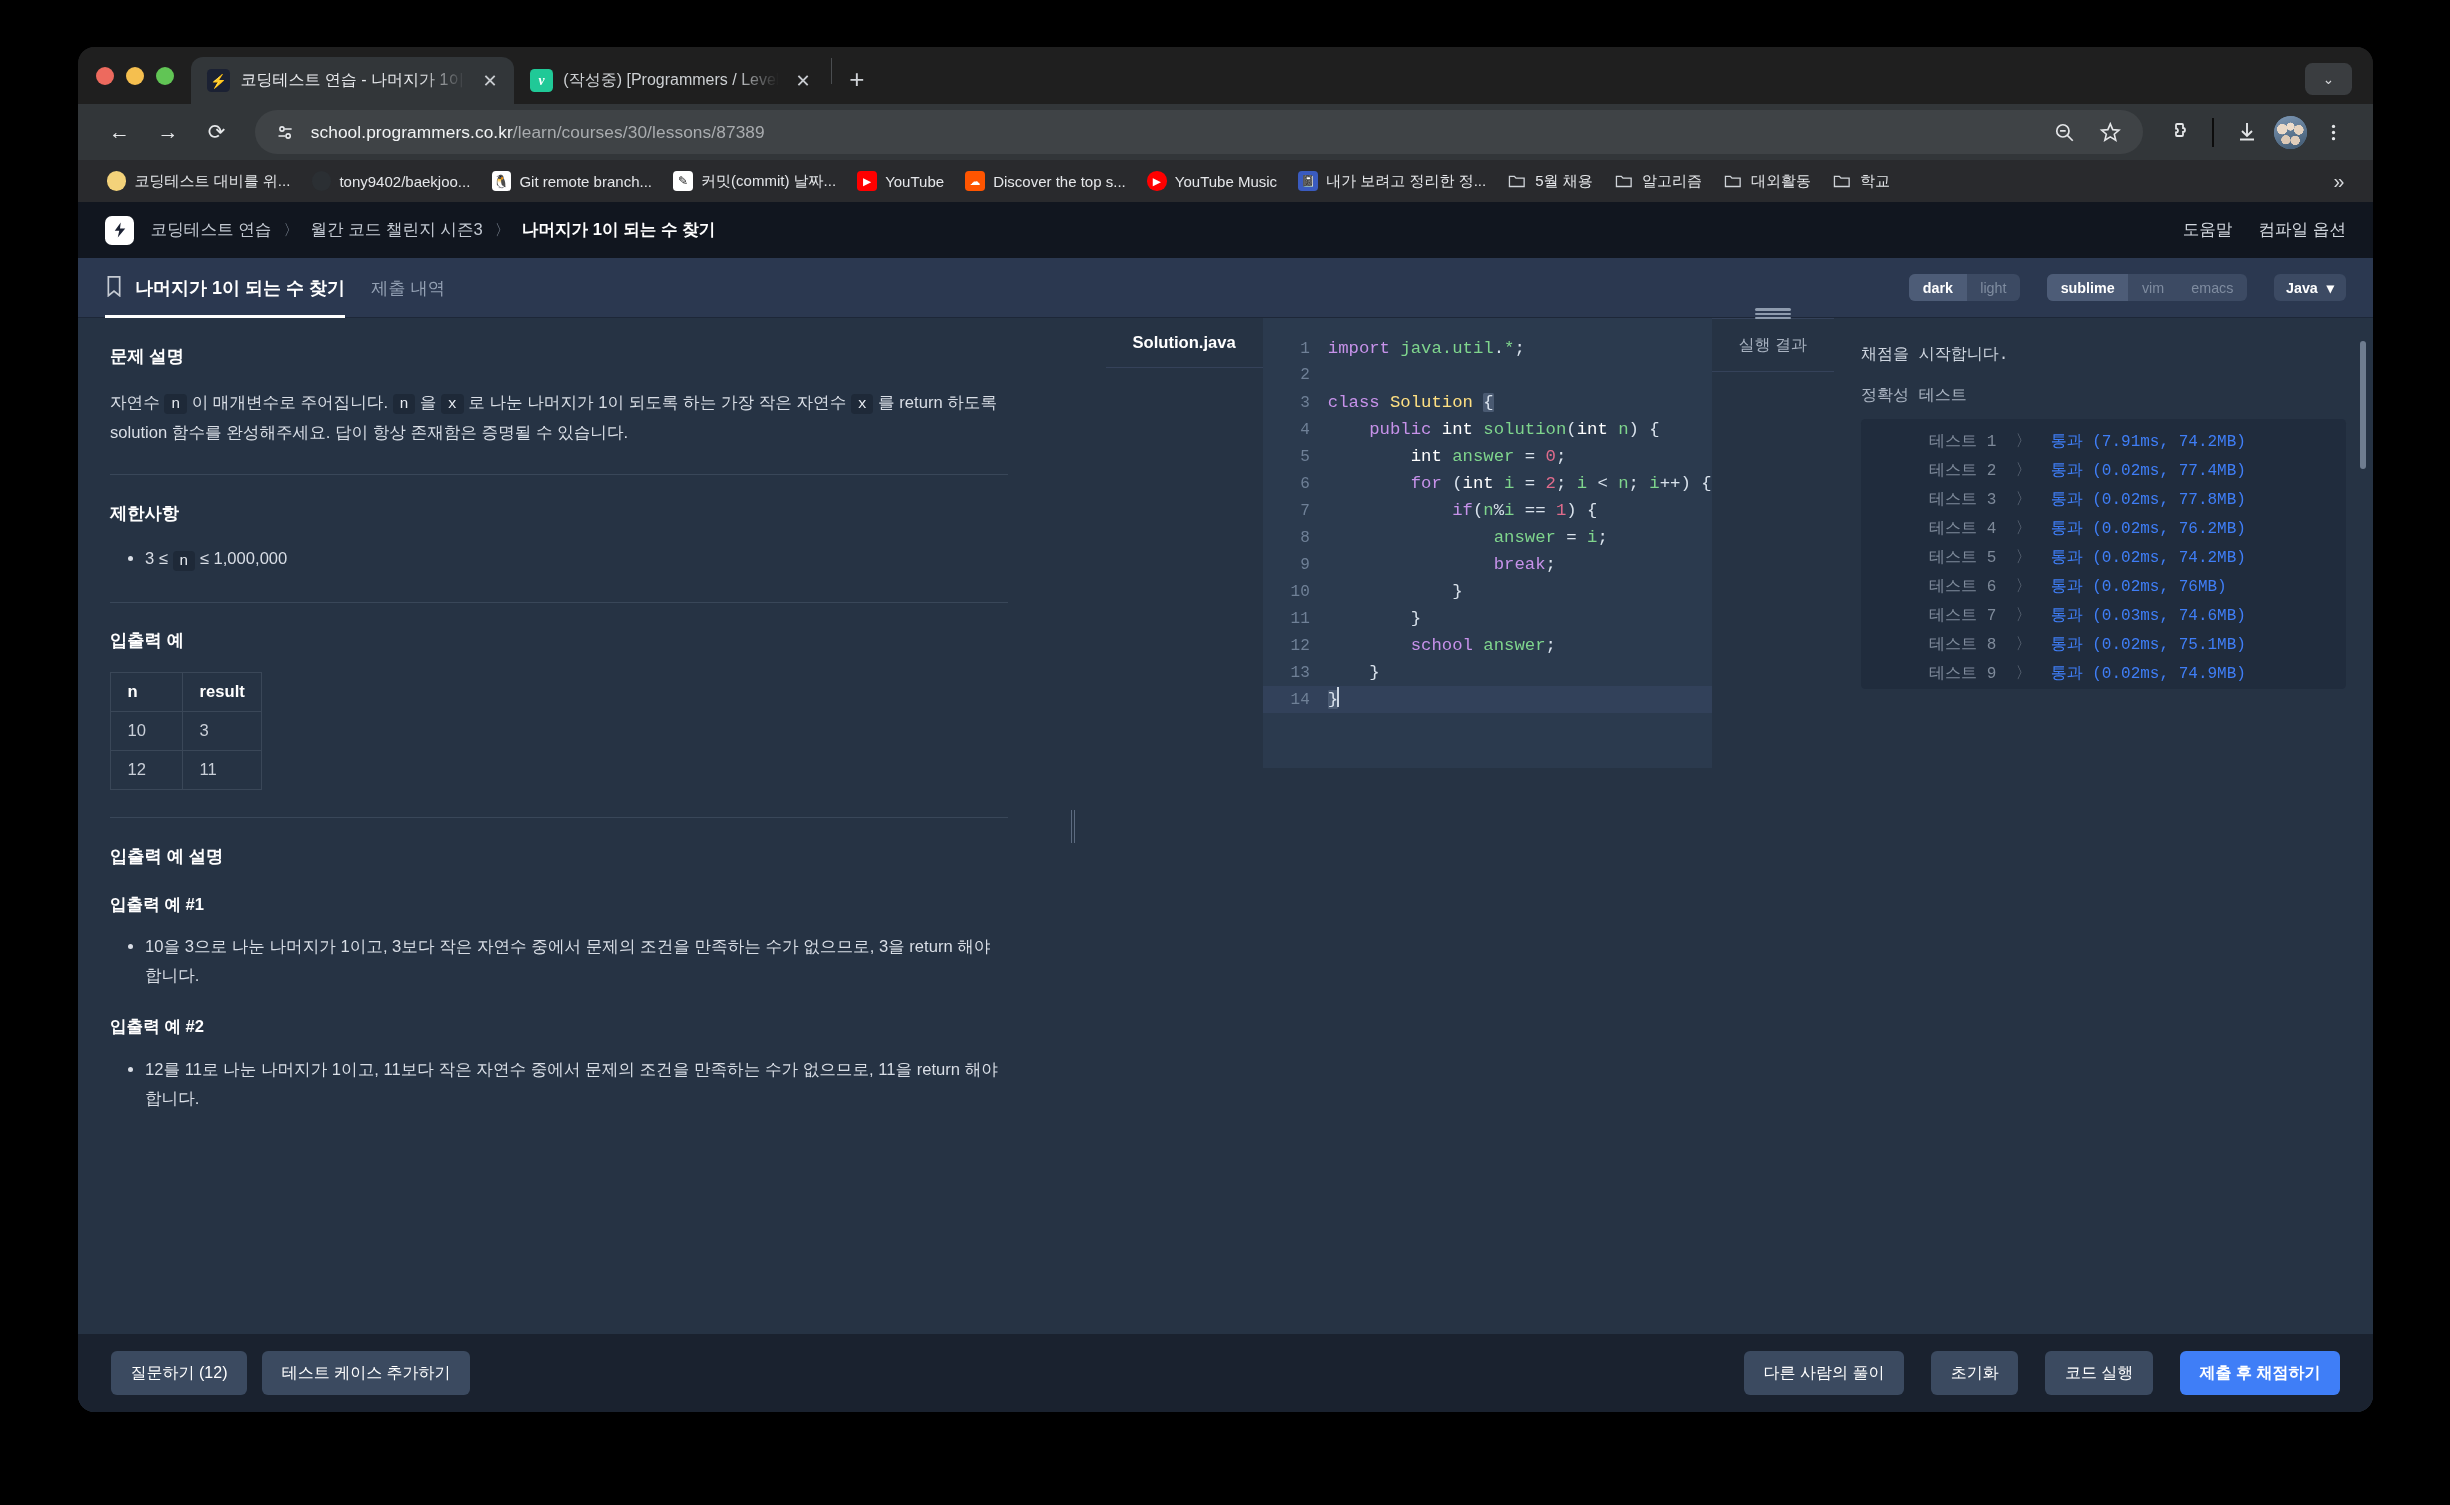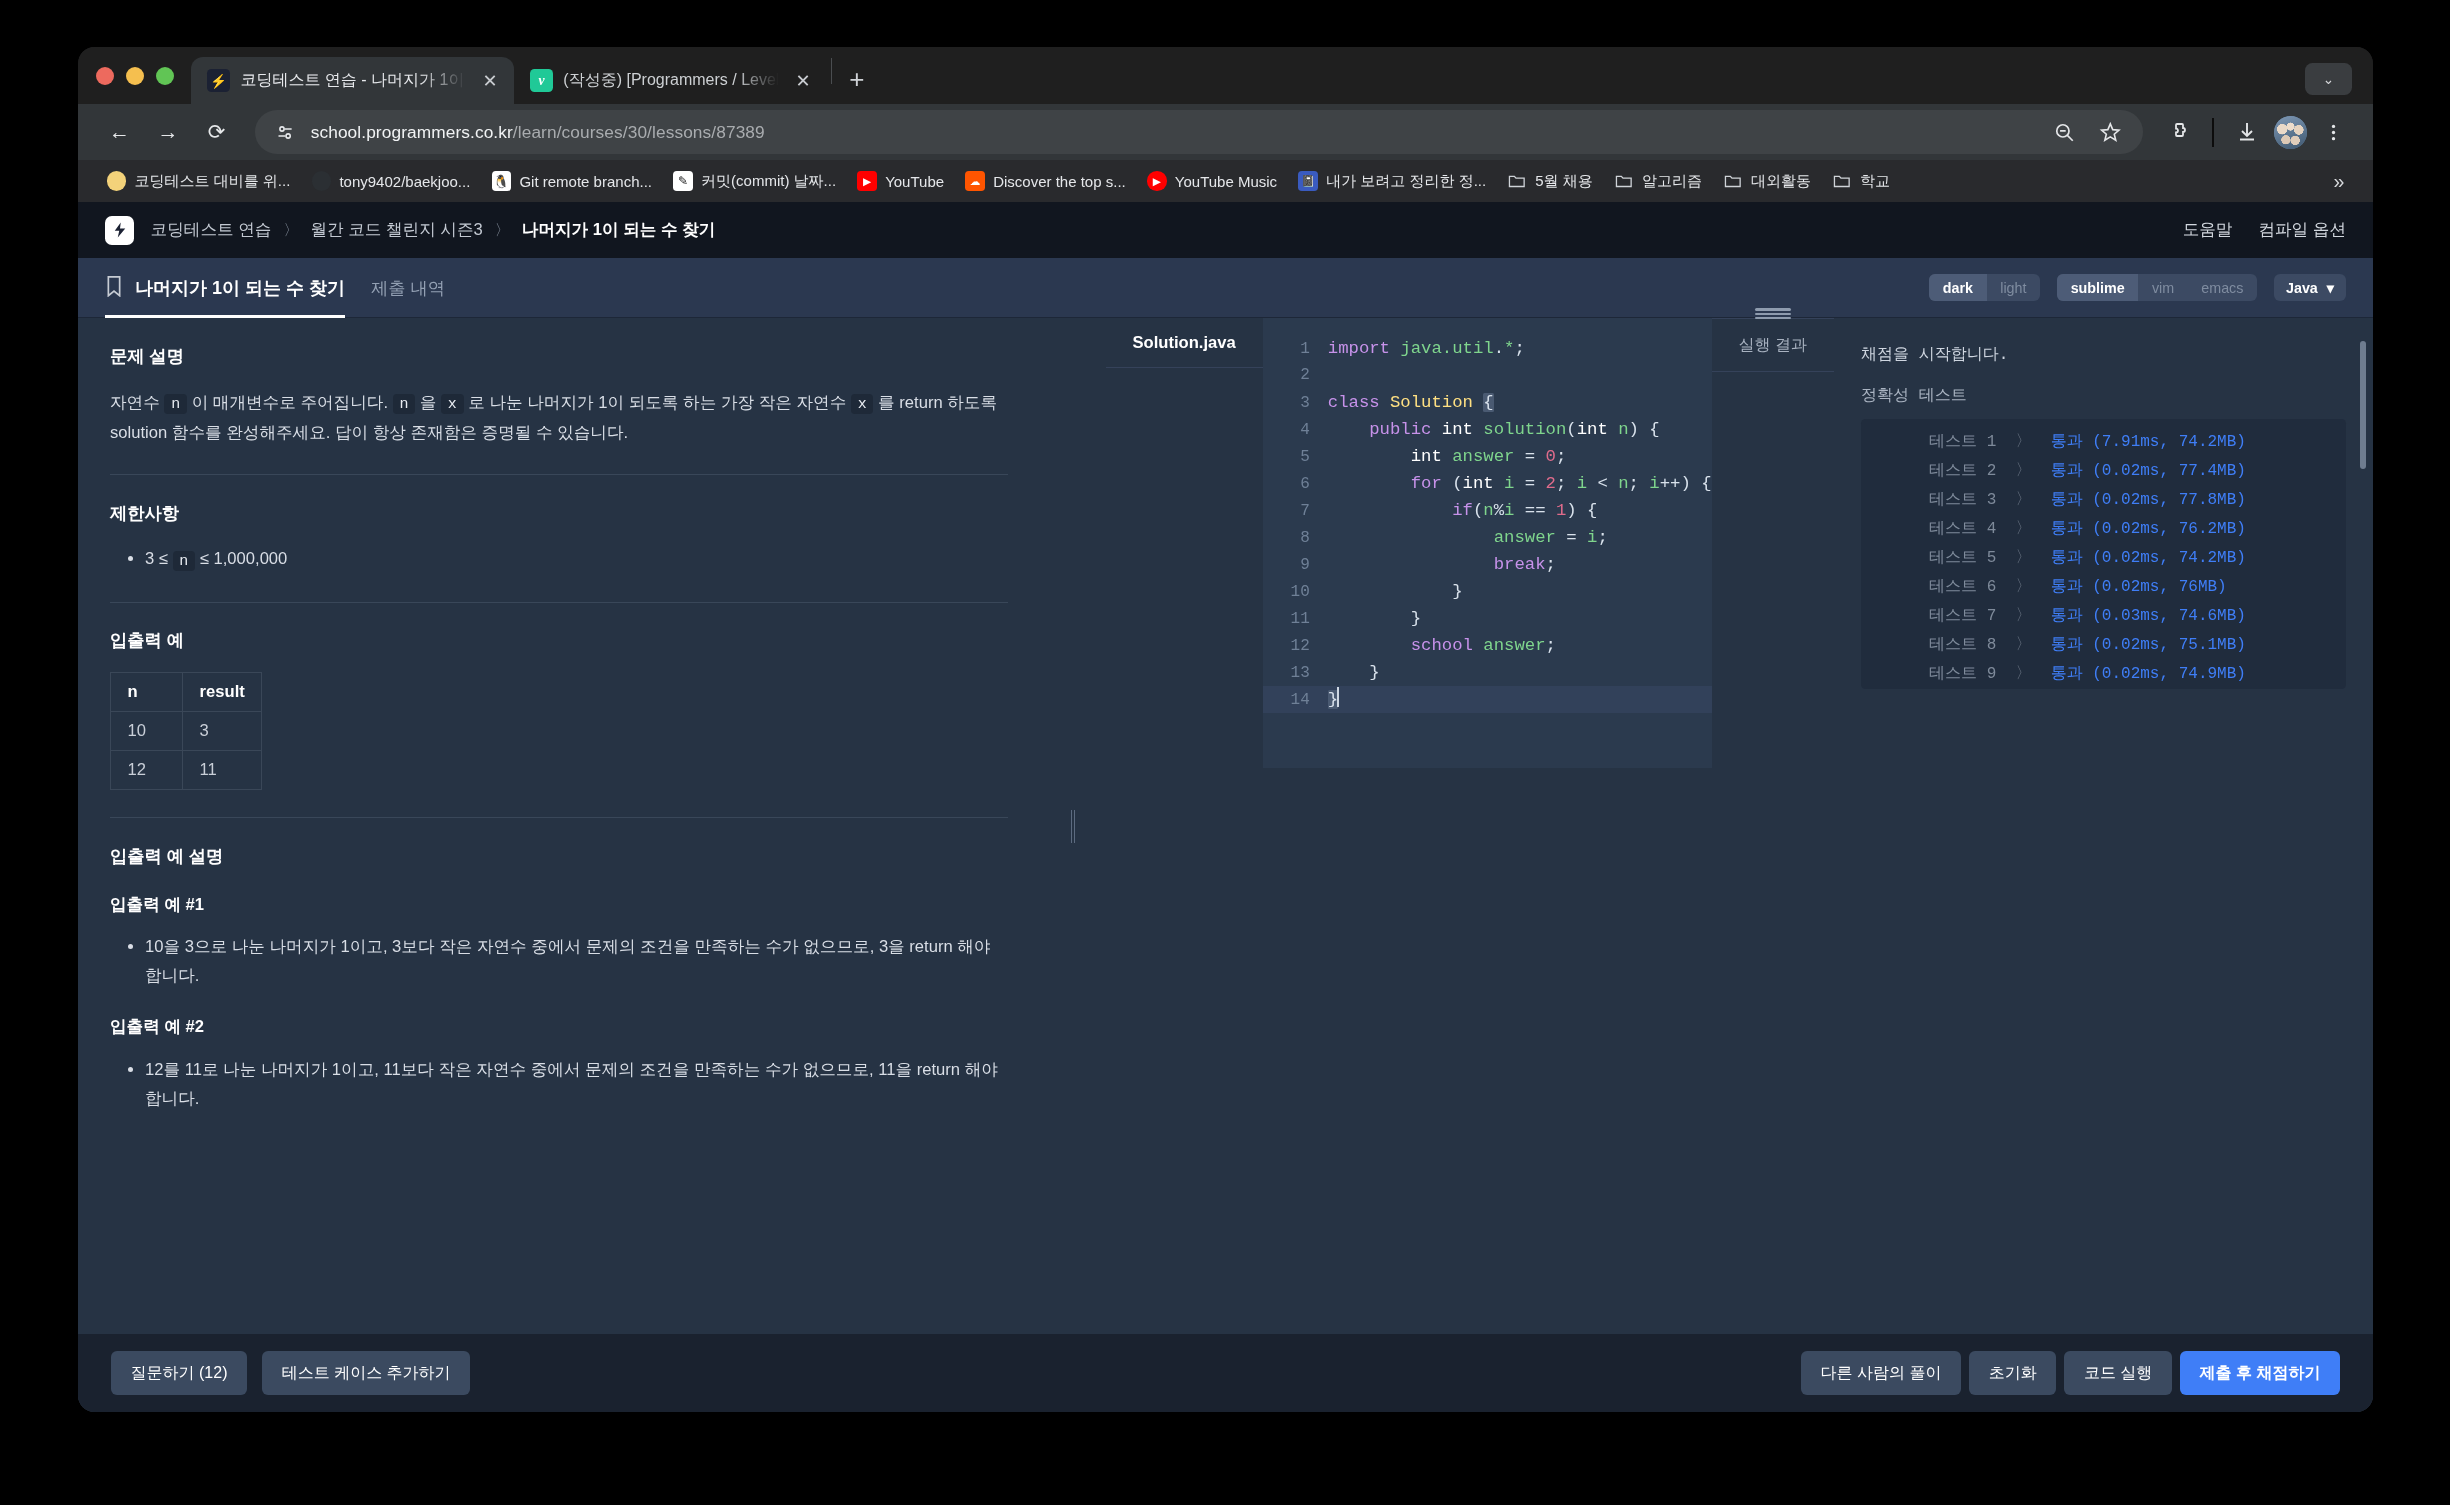--- a/index.html
+++ b/index.html
@@ -129,21 +129,21 @@
   .subbar {
     height: 60px; background: #2b3850; display: flex; align-items: center;
     padding: 0 27px; flex: none; position: relative; border-bottom: 0.8px solid #1d2738;
   }
   .ptab { display: flex; align-items: center; gap: 12px; height: 60px; position: relative; }
   .ptab .label { font-size: 18px; color: #ffffff; font-weight: bold; }
   .ptab2 { margin-left: 26px; font-size: 17.3px; color: #93a0b3; }
   .ptab.active::after {
     content: ""; position: absolute; left: 0; right: 0; bottom: 0; height: 3px; background: #fff;
   }
-  .toggles { margin-left: auto; display: flex; align-items: center; gap: 17px; }
+  .toggles { margin-left: auto; display: flex; align-items: center; gap: 27px; }
   .seg { display: flex; background: #3c4a63; border-radius: 6px; overflow: hidden; }
   .seg > div { padding: 5.3px 13.6px; font-size: 14.3px; color: #7f8ca0; }
   .seg > div.on { background: #4d5c77; color: #ffffff; font-weight: bold; }
   .langsel { background: #3c4a63; border-radius: 6px; padding: 5.3px 12px; font-size: 14.3px;
              color: #fff; font-weight: bold; display: flex; align-items: center; gap: 9px; }
 
   .workarea { flex: 1; display: flex; min-height: 0; gap: 29px; }
 
   
   .probpane { width: 962px; padding: 26px 32px 0 32px; overflow: hidden; position: relative; }
@@ -204,21 +204,21 @@
   .trow .tpass { color: #3f7ef7; }
   .vscroll { position: absolute; right: 7.5px; top: 22.6px; width: 6px; height: 128px;
              background: #6f7d90; border-radius: 3px; }
 
   
   .actionbar { height: 78px; background: #1a222f; display: flex; align-items: center;
                padding: 0 33px; flex: none; gap: 15px; }
   .btn { background: #3b4a60; color: #ffffff; font-size: 16px; border-radius: 6px;
          padding: 11.3px 19.6px; white-space: nowrap; }
   .btn.primary { background: #3f7ef7; font-weight: bold; }
-  .ab-right { margin-left: auto; display: flex; align-items: flex-start; gap: 8px; }
+  .ab-right { margin-left: auto; display: flex; align-items: flex-start; gap: 27px; }
 </style>
 </head>
 <body>
 
 <div class="desktop">
   <div class="browser">
 
     <div class="tabstrip">
       <div class="traffic">
         <div class="dot red"></div>

